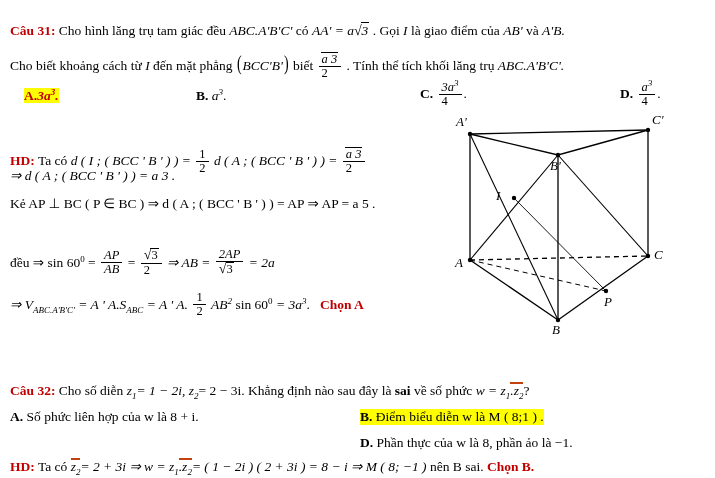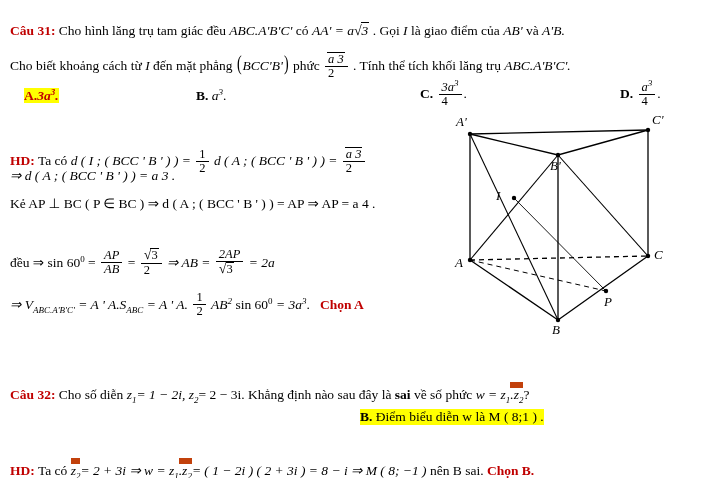--- a/index.html
+++ b/index.html
@@ -20,21 +20,21 @@
   .hl{background:#ffff00;}
   
   .frac{display:inline-block;vertical-align:middle;text-align:left;line-height:1.05;margin:0 2px;position:relative;top:-1px;}
   .frac .num{display:block;padding:0 3px;border-bottom:1px solid #000;font-size:12.5px;}
   .frac .den{display:block;padding:0 3px;font-size:12.5px;}
   .sqrt{display:inline-block;}
   .sqrt>.rad{font-size:14px;}
   .sqrt>.body{border-top:1px solid #000;padding:0 1px 0 1px;margin-left:-1px;display:inline-block;}
   sup{font-size:9px;vertical-align:super;}
   sub{font-size:9px;vertical-align:sub;}
-  .ovl{border-top:6px solid #c2410c;display:inline-block;padding-top:0px;line-height:1.05;}
+  .ovl{border-top:2px solid #c2410c;display:inline-block;padding-top:0px;line-height:1.05;}
   .big{font-size:20px;font-weight:normal;display:inline-block;transform:scaleX(.7);}
   
   .ans{position:absolute;white-space:nowrap;}
   
   .fig{position:absolute;left:438px;top:108px;width:250px;height:270px;}
   .fig svg{display:block;}
   .figlbl{position:absolute;font-family:"Liberation Serif", serif;font-style:italic;font-size:13px;}
 </style>
 </head>
 <body>
@@ -53,21 +53,21 @@
     <span class="it">AB'</span>
     <span>và</span>
     <span class="it">A'B.</span>
   </div>
 
   <div class="ln" style="left:10px;top:52px;">
     <span>Cho biết khoảng cách từ</span>
     <span class="it">I</span>
     <span>đến mặt phẳng</span>
     <span class="big">(</span><span class="it">BCC'B'</span><span class="big">)</span>
-    <span>phức</span>
+    <span>biết</span>
     <span class="frac">
       <span class="num it"><span class="sqrt"><span class="body">a 3</span></span></span>
       <span class="den">2</span>
     </span>
     <span>. Tính thể tích khối lăng trụ</span>
     <span class="it">ABC.A'B'C'.</span>
   </div>
 
   <div class="ans" style="left:10px;top:86px;padding-left:14px;">
     <span class="q-label hl">A.</span><span class="hl it q-label"><span>3a</span><sup>3</sup><span>.</span></span>
@@ -103,21 +103,21 @@
       <span class="den">2</span>
     </span>
     <span class="it">d ( A ; ( BCC ' B ' ) ) =</span>
     <span class="frac">
       <span class="num it"><span class="sqrt"><span class="body">a 3</span></span></span>
       <span class="den">2</span>
     </span>
   </div>
 
   <div class="ln it" style="left:10px;top:167px;">⇒ d ( A ; ( BCC ' B ' ) ) = a 3 .</div>
-  <div class="ln" style="left:10px;top:195px;">Kẻ  AP ⊥ BC  ( P ∈ BC ) ⇒ d ( A ; ( BCC ' B ' ) ) = AP ⇒ AP = a 4 .</div>
+  <div class="ln" style="left:10px;top:195px;">Kẻ  AP ⊥ BC  ( P ∈ BC ) ⇒ d ( A ; ( BCC ' B ' ) ) = AP ⇒ AP = a 5 .</div>
 
   <div class="ln" style="left:10px;top:249px;">
     <span><span>đều ⇒ sin 60</span><sup>0</sup></span>
     <span>=</span>
     <span class="frac">
       <span class="num it">AP</span>
       <span class="den it">AB</span>
     </span>
     <span>=</span>
     <span class="frac">
@@ -191,31 +191,39 @@
 
   <div class="ln" style="left:10px;top:382px;">
     <span class="q-label">Câu 32:</span>
     <span>Cho số diễn</span>
     <span class="it"><span>z</span><sub>1</sub></span><span class="it"><span>= 1 − 2i, z</span><sub>2</sub></span><span>= 2 − 3i. Khẳng định nào sau đây là</span>
     <span class="bold">sai</span>
     <span>về số phức</span>
     <span class="it"><span>w = z</span><sub>1</sub><span class="ovl"><span>.z</span><sub>2</sub></span></span><span>?</span>
   </div>
 
+  <div class="ans" style="left:10px;top:409px;">
+    <span class="bold">A.</span>
+    <span>Số phức liên hợp của  w  là 8 + i.</span>
+  </div>
 
   <div class="ans hl" style="left:360px;top:409px;">
     <span class="bold">B.</span>
     <span>Điểm biểu diễn  w  là  M ( 8;1 ) .</span>
   </div>
 
   <div class="ans" style="left:10px;top:435px;margin-top:42px;">
     <span class="bold">C.</span>
     <span>Môđun của  w  là  65 .</span>
   </div>
 
+  <div class="ans" style="left:360px;top:435px;">
+    <span class="bold">D.</span>
+    <span>Phần thực của  w  là 8, phần ảo là −1.</span>
+  </div>
 
   <div class="ln" style="left:10px;top:458px;">
     <span class="q-label">HD:</span>
     <span>Ta có</span>
     <span class="it ovl"><span>z</span><sub>2</sub></span><span class="it"><span>= 2 + 3i ⇒ w = z</span><sub>1</sub></span><span class="it ovl"><span>.z</span><sub>2</sub></span><span class="it">= ( 1 − 2i ) ( 2 + 3i ) = 8 − i ⇒ M ( 8; −1 )</span>
     <span>nên B sai.</span>
     <span class="q-label">Chọn B.</span>
   </div>
 
 </div>

